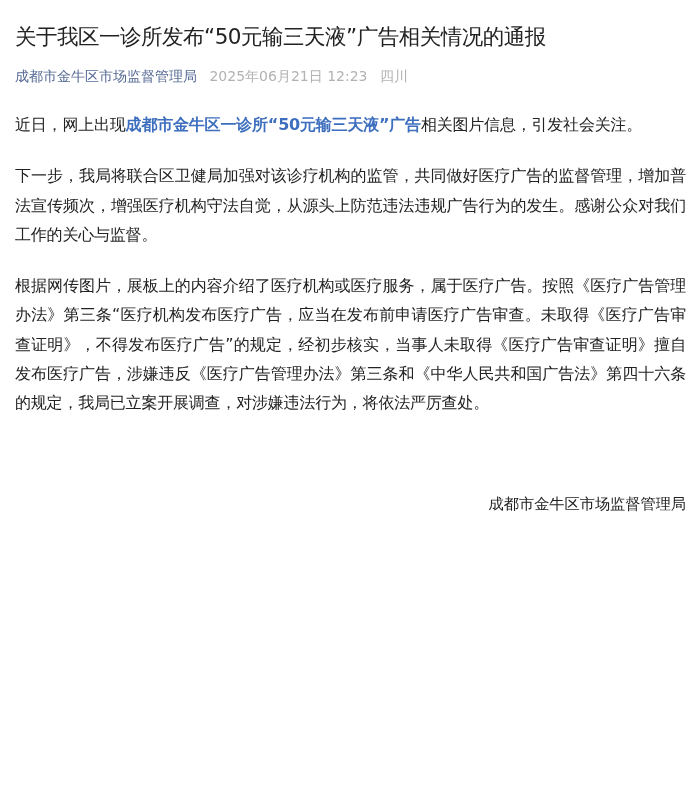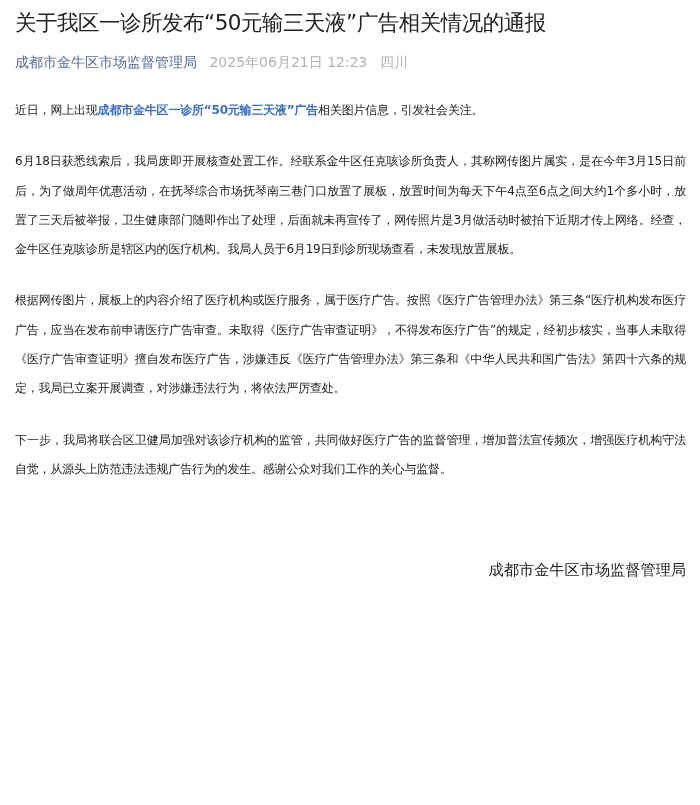--- a/index.html
+++ b/index.html
@@ -1,34 +1,34 @@
 <!DOCTYPE html>
 <html><head>
 <meta charset="utf-8">
 <style>
   html, body { margin: 0; padding: 0; background: #ffffff; }
   body {
     width: 700px; height: 805px; overflow: hidden;
     font-family: "DejaVu Sans", "Liberation Sans", sans-serif;
     color: #222222;
   }
-  .article { padding: 0 14px 0 15px; box-sizing: border-box; width: 700px; }
+  .article { padding: 14px 14px 0 15px; box-sizing: border-box; width: 700px; }
   .title {
     margin: 0; padding-top: 6px;
     font-size: 21.5px; line-height: 34px; font-weight: normal; color: #222;
     letter-spacing: -0.5px; white-space: nowrap;
   }
   .meta {
     margin-top: 12px; font-size: 14px; line-height: 20px; white-space: nowrap;
   }
   .meta .source { color: #576b95; }
   .meta .date, .meta .region { color: #b2b2b2; margin-left: 8px; }
   .body { margin-top: 24px; }
   .para {
-    margin: 0 0 22px 0; font-size: 12px; line-height: 29.3px; color: #222;
+    margin: 0 0 22px 0; font-size: 16px; line-height: 29.3px; color: #222;
     text-align: justify; letter-spacing: -0.2px;
   }
   .para.first { margin-bottom: 22px; }
   .hl { color: #3e6fbf; font-weight: bold; }
   .sign { text-align: right; font-size: 15.2px; line-height: 29px; color: #222; margin-top: 72px; }
 </style>
 </head>
 <body>
 
 <div class="article">
@@ -36,23 +36,22 @@
 
   <div class="meta">
     <span class="source">成都市金牛区市场监督管理局</span>
     <span class="date">2025年06月21日 12:23</span>
     <span class="region">四川</span>
   </div>
 
   <div class="body">
     <p class="para first"><span>近日，网上出现</span><span class="hl">成都市金牛区一诊所“50元输三天液”广告</span><span>相关图片信息，引发社会关注。</span></p>
 
-    <p class="para">6月18日获悉线索后，我局废即开展核查处置工作。经联系金牛区任克咳诊所负责人，其称网传图片属实，是在今年3月15日前后，为了做周年优惠活动，在抚琴综合市场抚琴南三巷门口放置了展板，放置时间为每天下午4点至6点之间大约1个多小时，放置了三天后被举报，卫生健康部门随即作出了处理，后面就未再宣传了，网传照片是3月做活动时被拍下近期才传上网络。经查，金牛区任克咳诊所是辖区内的医疗机构。我局人员于6月19日到诊所现场查看，未发现放置展板。</p>
+
+    <p class="para">下一步，我局将联合区卫健局加强对该诊疗机构的监管，共同做好医疗广告的监督管理，增加普法宣传频次，增强医疗机构守法自觉，从源头上防范违法违规广告行为的发生。感谢公众对我们工作的关心与监督。</p>
 
     <p class="para">根据网传图片，展板上的内容介绍了医疗机构或医疗服务，属于医疗广告。按照《医疗广告管理办法》第三条“医疗机构发布医疗广告，应当在发布前申请医疗广告审查。未取得《医疗广告审查证明》，不得发布医疗广告”的规定，经初步核实，当事人未取得《医疗广告审查证明》擅自发布医疗广告，涉嫌违反《医疗广告管理办法》第三条和《中华人民共和国广告法》第四十六条的规定，我局已立案开展调查，对涉嫌违法行为，将依法严厉查处。</p>
-
-    <p class="para">下一步，我局将联合区卫健局加强对该诊疗机构的监管，共同做好医疗广告的监督管理，增加普法宣传频次，增强医疗机构守法自觉，从源头上防范违法违规广告行为的发生。感谢公众对我们工作的关心与监督。</p>
   </div>
 
   <div class="sign">
     <div>成都市金牛区市场监督管理局</div>
   </div>
 </div>
 
 </body></html>

